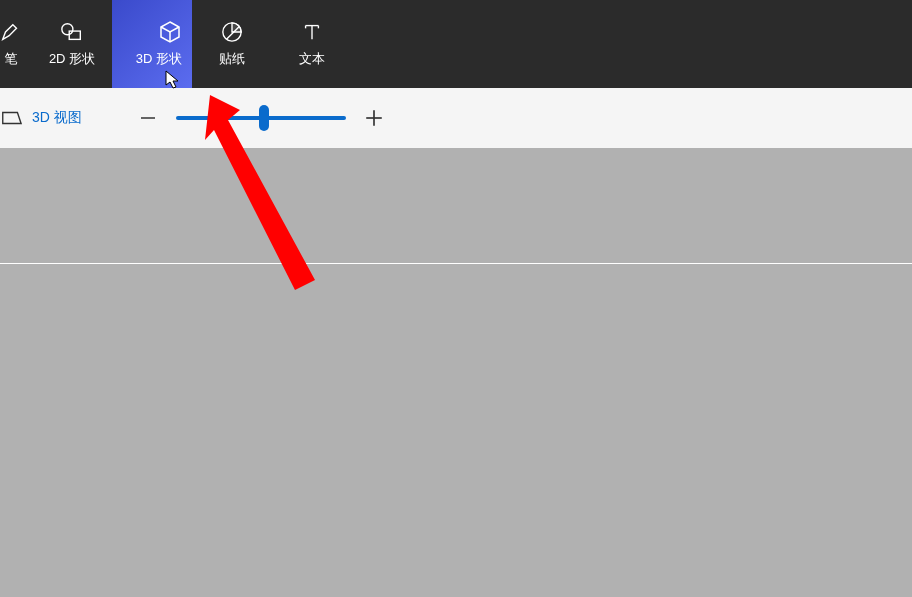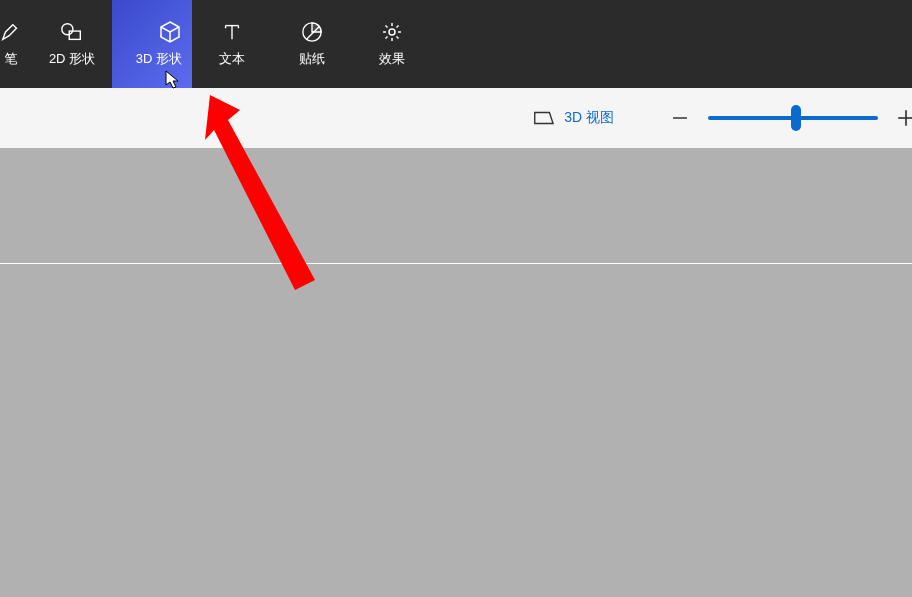--- a/index.html
+++ b/index.html
@@ -48,21 +48,21 @@
     }
     .toolbar-item .label {
       font-size: 13px;
       white-space: nowrap;
     }
     .sub-toolbar {
       height: 60px;
       background: #f5f5f5;
       display: flex;
       align-items: center;
-      justify-content: flex-end;
+      justify-content: flex-start;
       padding-right: 0;
       gap: 32px;
     }
     .view-toggle {
       display: flex;
       align-items: center;
       gap: 10px;
       margin-right: 20px;
     }
     .view-toggle .icon {
@@ -159,56 +159,40 @@
         <path d="M3 7 L12 12 L21 7"></path>
         <path d="M12 12 L12 22"></path>
       </svg>
     </span>
     <span class="label">3D 形状</span>
   </div>
 
   <div class="toolbar-item">
     <span class="icon">
       <svg width="22" height="22" viewBox="0 0 24 24" fill="none" stroke="#fff" stroke-width="1.5">
+        <circle cx="12" cy="12" r="10"></circle>
+        <path d="M12 2 A10 10 0 0 1 22 12 L12 12 Z" fill="#fff" fill-opacity="0.15"></path>
+        <path d="M6 20 L20 6"></path>
+      </svg>
+    </span>
+    <span class="label">贴纸</span>
+  </div>
+
+  <div class="toolbar-item">
+    <span class="icon">
+      <svg width="22" height="22" viewBox="0 0 24 24" fill="none" stroke="#fff" stroke-width="1.5">
         <path d="M5 5 L19 5"></path>
         <path d="M12 5 L12 20"></path>
         <path d="M5 5 L5 8"></path>
         <path d="M19 5 L19 8"></path>
       </svg>
     </span>
     <span class="label">文本</span>
   </div>
 
-  <div class="toolbar-item">
-    <span class="icon">
-      <svg width="22" height="22" viewBox="0 0 24 24" fill="none" stroke="#fff" stroke-width="1.5">
-        <circle cx="12" cy="12" r="10"></circle>
-        <path d="M12 2 A10 10 0 0 1 22 12 L12 12 Z" fill="#fff" fill-opacity="0.15"></path>
-        <path d="M6 20 L20 6"></path>
-      </svg>
-    </span>
-    <span class="label">贴纸</span>
-  </div>
-
-  <div class="toolbar-item">
-    <span class="icon">
-      <svg width="24" height="22" viewBox="0 0 24 22" fill="none" stroke="#fff" stroke-width="1.5">
-        <circle cx="12" cy="11" r="3"></circle>
-        <path d="M12 2 L12 5"></path>
-        <path d="M12 17 L12 20"></path>
-        <path d="M3 11 L6 11"></path>
-        <path d="M18 11 L21 11"></path>
-        <path d="M5.5 4.5 L7.5 6.5"></path>
-        <path d="M16.5 15.5 L18.5 17.5"></path>
-        <path d="M5.5 17.5 L7.5 15.5"></path>
-        <path d="M16.5 6.5 L18.5 4.5"></path>
-      </svg>
-    </span>
-    <span class="label">效果</span>
-  </div>
 
 
 
 </div>
 
 <div class="sub-toolbar">
   <div class="view-toggle">
     <span class="icon">
       <svg width="22" height="18" viewBox="0 0 24 18" fill="none" stroke="#333" stroke-width="1.5">
         <path d="M3 3 L19 3 L23 15 L3 15 Z"></path>

